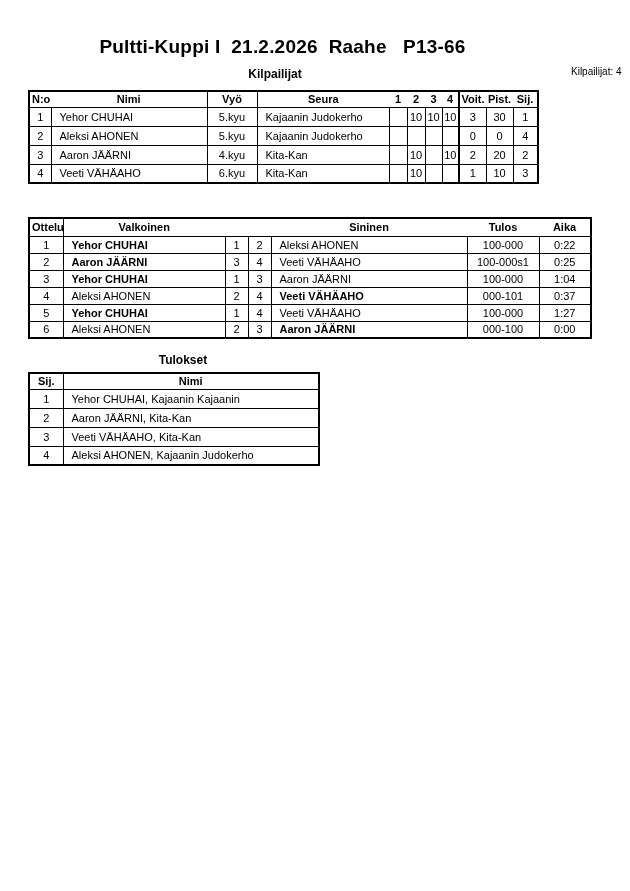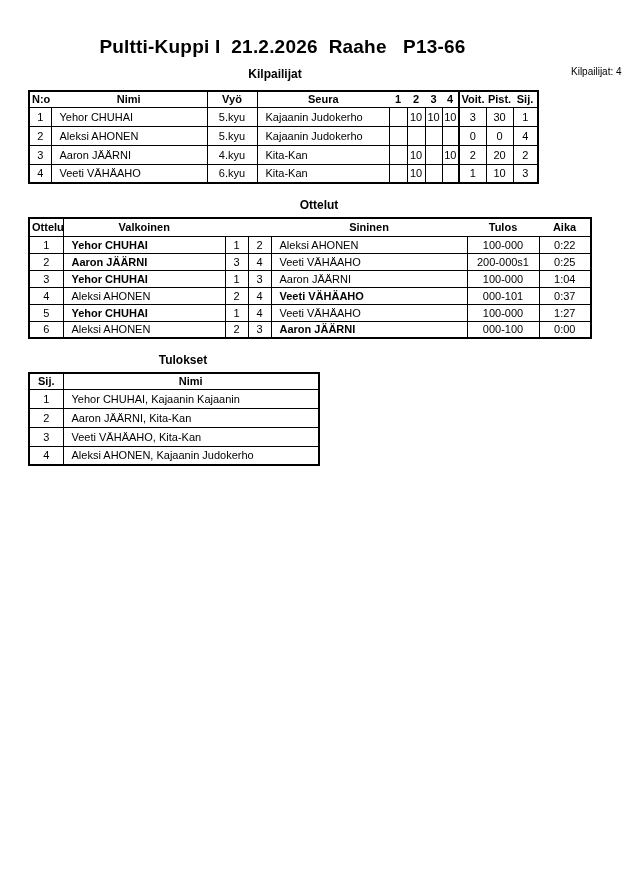--- a/index.html
+++ b/index.html
@@ -150,21 +150,20 @@
         <td>10</td>
         <td></td>
         <td></td>
         <td class="bl2">1</td>
         <td>10</td>
         <td>3</td>
       </tr>
     </tbody>
   </table>
 
-  <div class="section-title" id="st-ottelut">Ottelut</div>
 
   <table class="tbl" id="tbl-ottelut">
     <colgroup>
       <col style="width:34px">
         <col style="width:162px">
         <col style="width:23px">
         <col style="width:23px">
       <col style="width:196px">
         <col style="width:72px">
         <col style="width:52px">
@@ -189,21 +188,21 @@
         <td class="left">Aleksi AHONEN</td>
         <td>100-000</td>
         <td>0:22</td>
       </tr>
       <tr>
         <td>2</td>
         <td class="left" style="font-weight: bold;">Aaron JÄÄRNI</td>
         <td>3</td>
         <td>4</td>
         <td class="left">Veeti VÄHÄAHO</td>
-        <td>200-000s1</td>
+        <td>100-000s1</td>
         <td>0:25</td>
       </tr>
       <tr>
         <td>3</td>
         <td class="left" style="font-weight: bold;">Yehor CHUHAI</td>
         <td>1</td>
         <td>3</td>
         <td class="left">Aaron JÄÄRNI</td>
         <td>100-000</td>
         <td>1:04</td>

